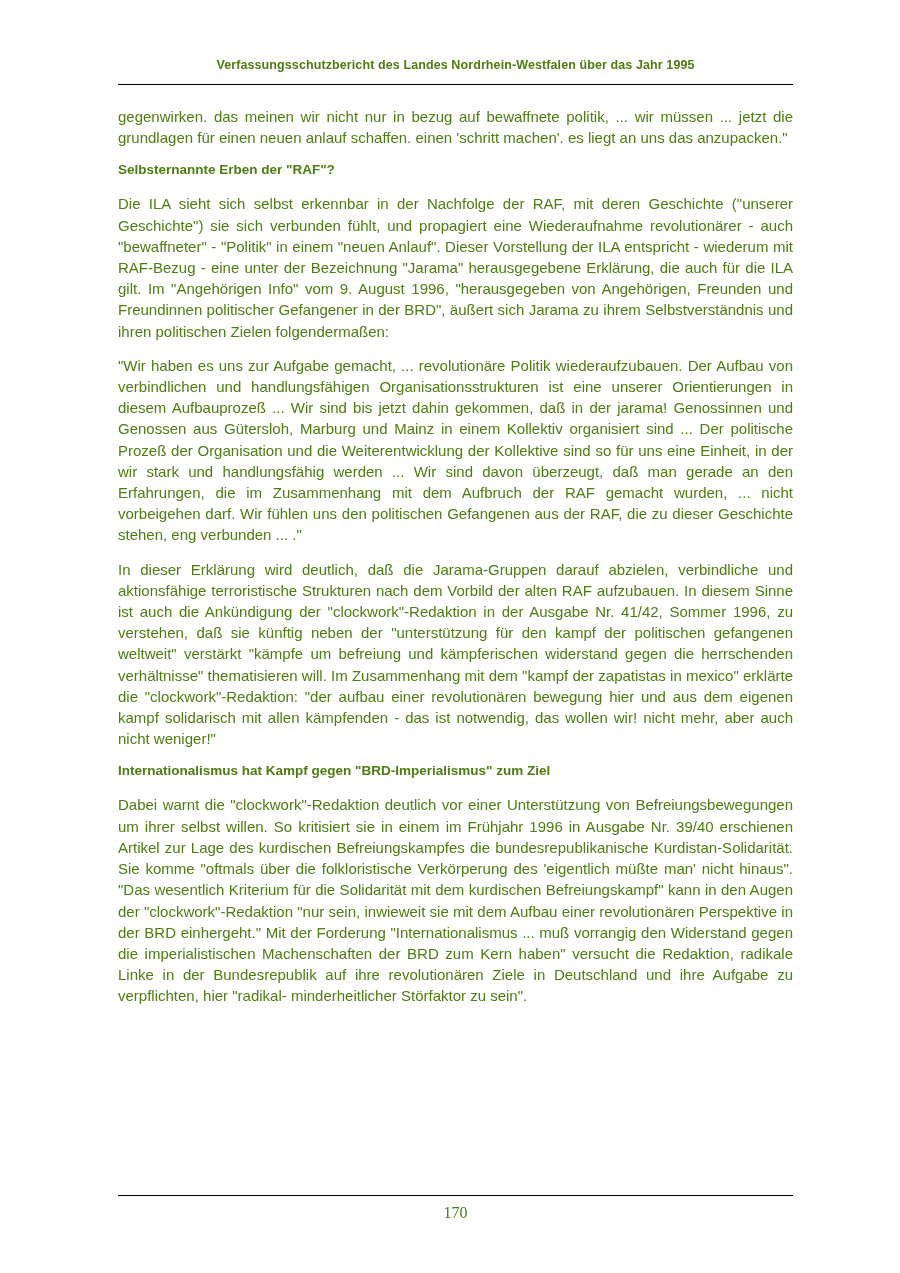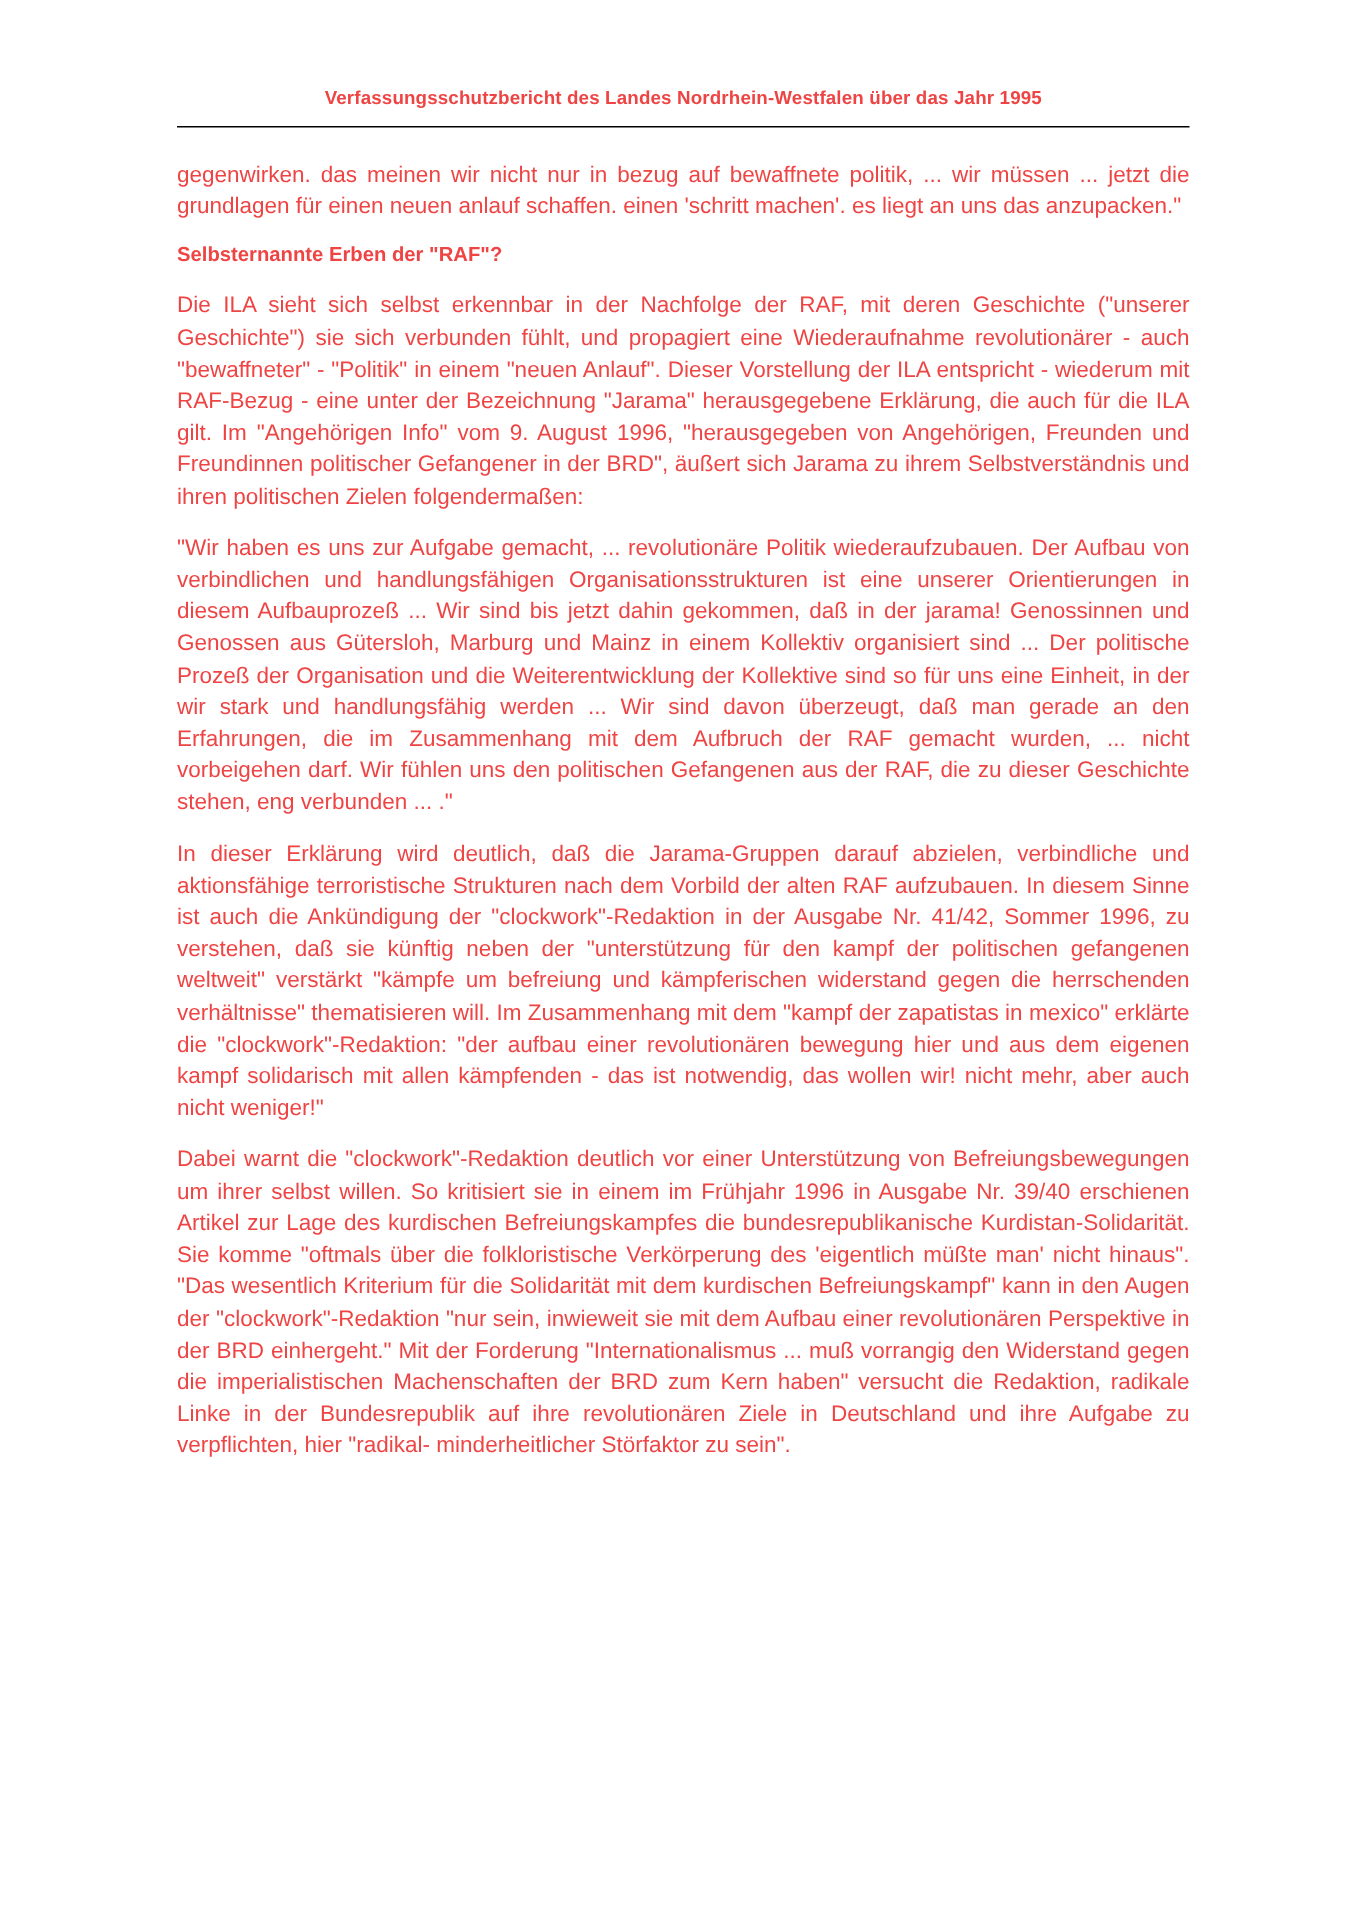--- a/index.html
+++ b/index.html
@@ -5,21 +5,21 @@
   html, body {
     margin: 0;
     padding: 0;
     background: #ffffff;
   }
   .page {
     width: 900px;
     height: 1273px;
     box-sizing: border-box;
     background: #ffffff;
-    color: #ef4444;
+    color: #4d7c0f;
     font-family: "Liberation Sans", sans-serif;
     padding: 57px 107px 50px 118px;
     display: flex;
     flex-direction: column;
     overflow: hidden;
   }
   .running-head {
     text-align: center;
     font-weight: bold;
     font-size: 12.5px;
@@ -84,19 +84,24 @@
     <p class="para"><span class="italic">gegenwirken. das meinen wir nicht nur in bezug auf bewaffnete politik, ... wir müssen ... jetzt die grundlagen für einen neuen anlauf schaffen. einen 'schritt machen'. es liegt an uns das anzupacken."</span></p>
 
     <h2 class="subhead">Selbsternannte Erben der "RAF"?</h2>
 
     <p class="para"><span>Die ILA sieht sich selbst erkennbar in der Nachfolge der RAF, mit deren Geschichte (</span><span class="italic">"unserer Geschichte"</span><span>) sie sich verbunden fühlt, und propagiert eine Wiederaufnahme revolutionärer - auch </span><span class="italic">"bewaffneter"</span><span> - </span><span class="italic">"Politik"</span><span> in einem </span><span class="italic">"neuen Anlauf"</span><span>. Dieser Vorstellung der ILA entspricht - wiederum mit RAF-Bezug - eine unter der Bezeichnung "Jarama" herausgegebene Erklärung, die auch für die ILA gilt. Im "Angehörigen Info" vom 9. August 1996, </span><span class="italic">"herausgegeben von Angehörigen, Freunden und Freundinnen politischer Gefangener in der BRD"</span><span>, äußert sich Jarama zu ihrem Selbstverständnis und ihren politischen Zielen folgendermaßen:</span></p>
 
     <p class="para"><span class="italic">"Wir haben es uns zur Aufgabe gemacht, ... revolutionäre Politik wiederaufzubauen. Der Aufbau von verbindlichen und handlungsfähigen Organisationsstrukturen ist eine unserer Orientierungen in diesem Aufbauprozeß ... Wir sind bis jetzt dahin gekommen, daß in der jarama! Genossinnen und Genossen aus Gütersloh, Marburg und Mainz in einem Kollektiv organisiert sind ... Der politische Prozeß der Organisation und die Weiterentwicklung der Kollektive sind so für uns eine Einheit, in der wir stark und handlungsfähig werden ... Wir sind davon überzeugt, daß man gerade an den Erfahrungen, die im Zusammenhang mit dem Aufbruch der RAF gemacht wurden, ... nicht vorbeigehen darf. Wir fühlen uns den politischen Gefangenen aus der RAF, die zu dieser Geschichte stehen, eng verbunden ... ."</span></p>
 
     <p class="para"><span>In dieser Erklärung wird deutlich, daß die Jarama-Gruppen darauf abzielen, verbindliche und aktionsfähige terroristische Strukturen nach dem Vorbild der alten RAF aufzubauen. In diesem Sinne ist auch die Ankündigung der "clockwork"-Redaktion in der Ausgabe Nr. 41/42, Sommer 1996, zu verstehen, daß sie künftig neben der </span><span class="italic">"unterstützung für den kampf der politischen gefangenen weltweit"</span><span> verstärkt </span><span class="italic">"kämpfe um befreiung und kämpferischen widerstand gegen die herrschenden verhältnisse"</span><span> thematisieren will. Im Zusammenhang mit dem </span><span class="italic">"kampf der zapatistas in mexico"</span><span> erklärte die "clockwork"-Redaktion: </span><span class="italic">"der aufbau einer revolutionären bewegung hier und aus dem eigenen kampf solidarisch mit allen kämpfenden - das ist notwendig, das wollen wir! nicht mehr, aber auch nicht weniger!"</span></p>
 
+    <h2 class="subhead"><span>Internationalismus hat Kampf gegen </span><span class="italic">"BRD-Imperialismus"</span><span> zum Ziel</span></h2>
 
     <p class="para"><span>Dabei warnt die "clockwork"-Redaktion deutlich vor einer Unterstützung von Befreiungsbewegungen um ihrer selbst willen. So kritisiert sie in einem im Frühjahr 1996 in Ausgabe Nr. 39/40 erschienen Artikel zur Lage des kurdischen Befreiungskampfes die bundesrepublikanische Kurdistan-Solidarität. Sie komme </span><span class="italic">"oftmals über die folkloristische Verkörperung des 'eigentlich müßte man' nicht hinaus"</span><span>. </span><span class="italic">"Das wesentlich Kriterium für die Solidarität mit dem kurdischen Befreiungskampf"</span><span> kann in den Augen der "clockwork"-Redaktion </span><span class="italic">"nur sein, inwieweit sie mit dem Aufbau einer revolutionären Perspektive in der BRD einhergeht."</span><span> Mit der Forderung </span><span class="italic">"Internationalismus ... muß vorrangig den Widerstand gegen die imperialistischen Machenschaften der BRD zum Kern haben"</span><span> versucht die Redaktion, radikale Linke in der Bundesrepublik auf ihre revolutionären Ziele in Deutschland und ihre Aufgabe zu verpflichten, hier </span><span class="italic">"radikal- minderheitlicher Störfaktor zu sein"</span><span>.</span></p>
 
   </main>
 
+  <footer>
+    <hr class="foot-rule">
+    <div class="page-number">170</div>
+  </footer>
 
 </div>
 
 </body></html>

